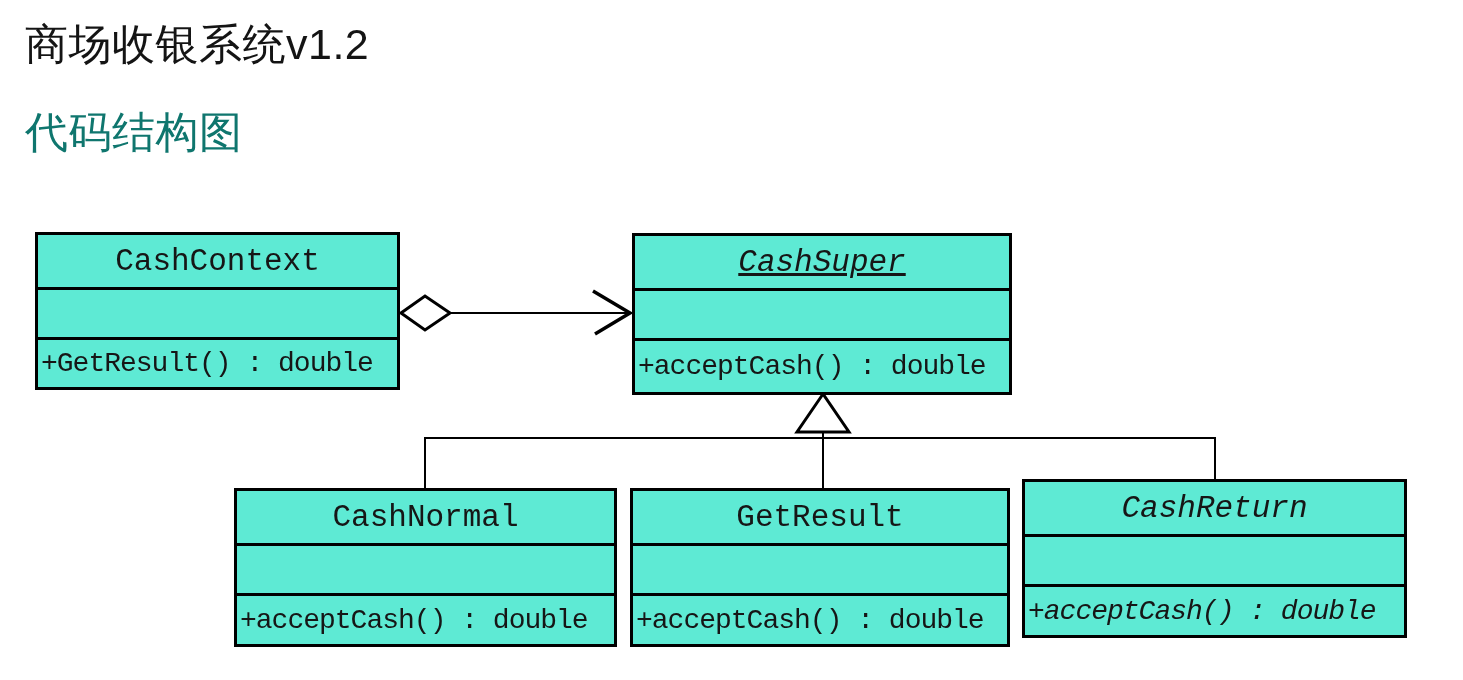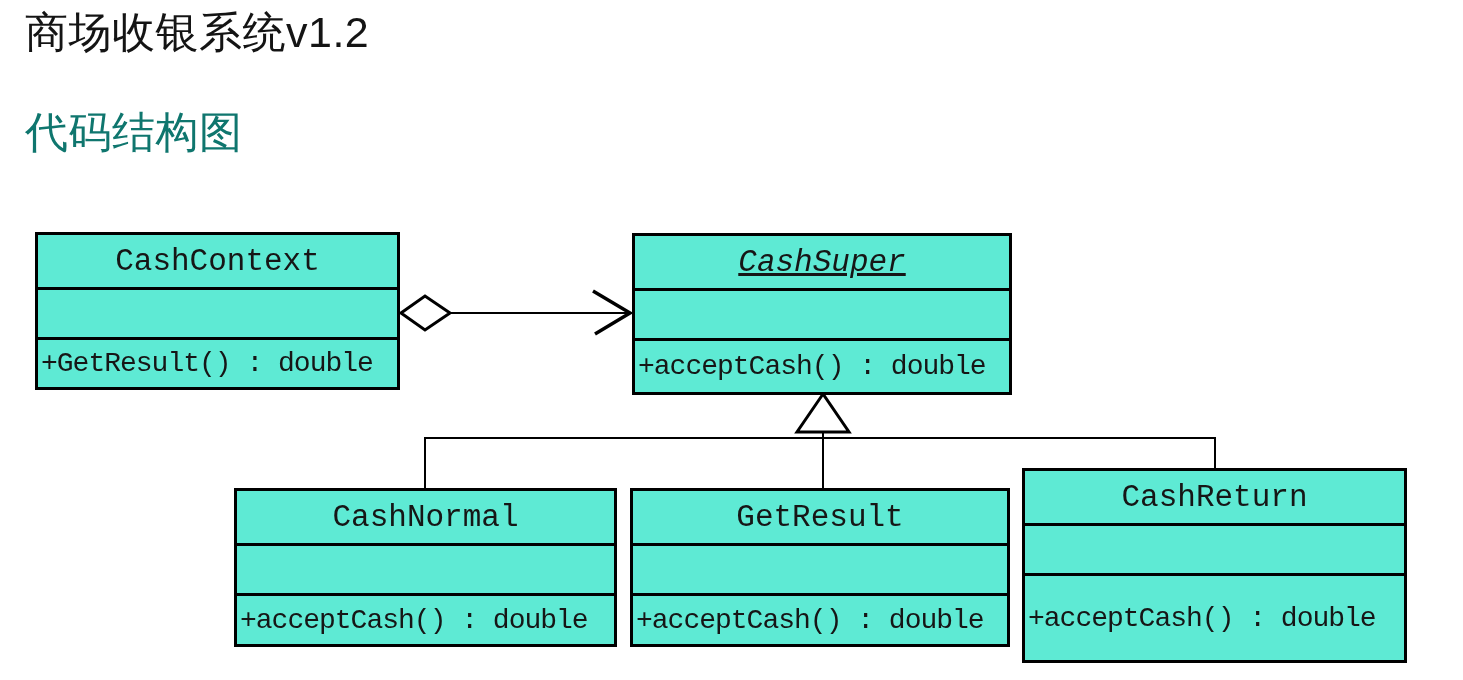--- a/index.html
+++ b/index.html
@@ -11,21 +11,21 @@
     position: relative;
     width: 1463px;
     height: 680px;
     overflow: hidden;
     font-family: "Liberation Sans", sans-serif;
     color: #111111;
   }
   .page-title {
     position: absolute;
     left: 25px;
-    top: 4px;
+    top: 16px;
     font-size: 43px;
     letter-spacing: 0.5px;
     color: #141414;
     white-space: nowrap;
   }
   .page-subtitle {
     position: absolute;
     left: 25px;
     top: 104px;
     font-size: 43px;
@@ -123,17 +123,17 @@
   <div class="compartment c-attrs"></div>
   <div class="compartment c-methods">+acceptCash() : double</div>
 </div>
 
 <div class="uml-class" style="left:630px; top:488px; width:380px; height:159px;">
   <div class="compartment c-title">GetResult</div>
   <div class="compartment c-attrs"></div>
   <div class="compartment c-methods">+acceptCash() : double</div>
 </div>
 
-<div class="uml-class" style="left:1022px; top:468px; width:385px; height:195px;">
+<div class="uml-class" style="left:1022px; top:479px; width:385px; height:159px;font-style:italic;">
   <div class="compartment c-title">CashReturn</div>
   <div class="compartment c-attrs"></div>
   <div class="compartment c-methods">+acceptCash() : double</div>
 </div>
 
 </body></html>

